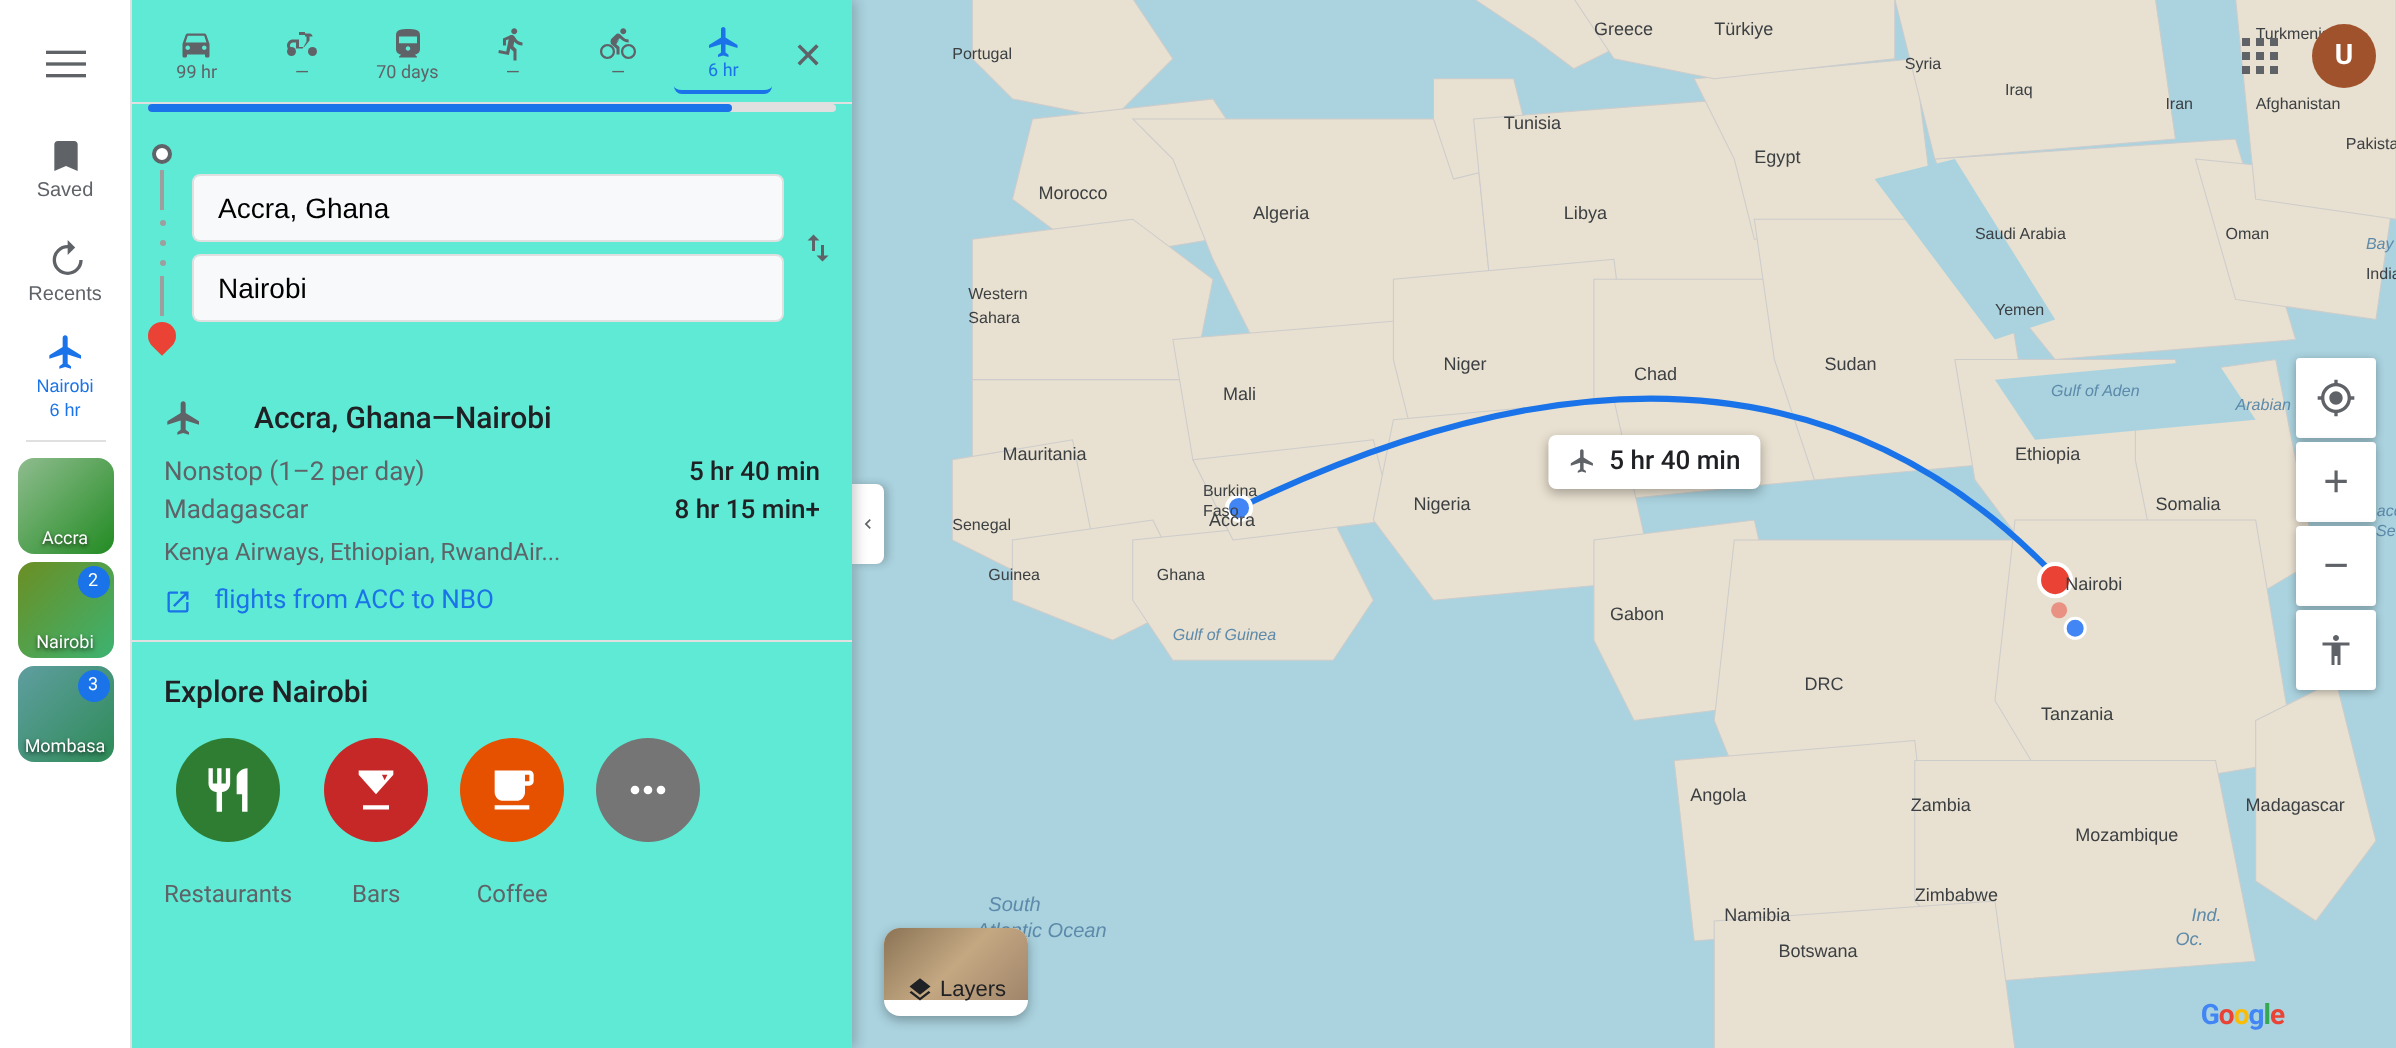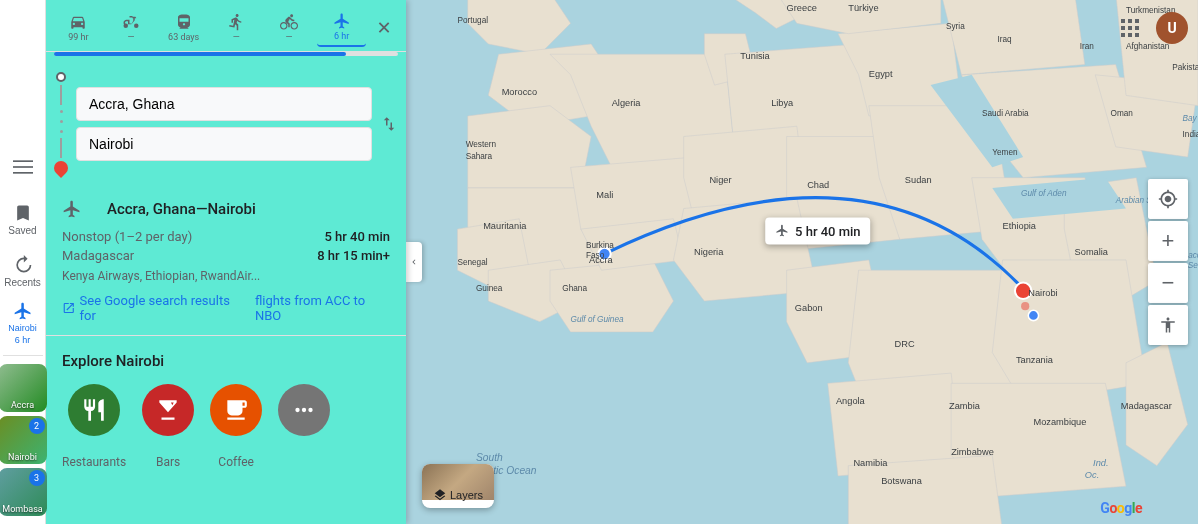--- a/index.html
+++ b/index.html
@@ -1,29 +1,28 @@
 <!DOCTYPE html>
 <html><head>
   <meta charset="utf-8">
   <style>
     * { box-sizing: border-box; margin: 0; padding: 0; }
     body { font-family: 'Roboto', Arial, sans-serif; width: 1198px; height: 524px; overflow: hidden; display: flex; }
 
     
     .sidebar {
-      width: 46px;
+      width: 66px;
       background: #fff;
       display: flex;
       flex-direction: column;
       align-items: center;
       padding: 8px 0;
       border-right: 1px solid #e0e0e0;
       z-index: 10;
       gap: 4px;
-      justify-content: flex-end;
     }
     .sidebar-icon-btn {
       width: 48px;
       height: 48px;
       border-radius: 50%;
       display: flex;
       flex-direction: column;
       align-items: center;
       justify-content: center;
       cursor: pointer;
@@ -437,21 +436,21 @@
           <circle cx="19" cy="17" r="3"></circle>
           <circle cx="5" cy="17" r="3"></circle>
         </svg>
       <span class="mode-time">—</span>
     </div>
 
     <div class="transport-mode">
       <svg viewBox="0 0 24 24">
           <path d="M12 2c-4.42 0-8 .5-8 4v9.5C4 17.43 5.57 19 7.5 19L6 20.5v.5h12v-.5L16.5 19c1.93 0 3.5-1.57 3.5-3.5V6c0-3.5-3.58-4-8-4zm0 14.5c-.83 0-1.5-.67-1.5-1.5s.67-1.5 1.5-1.5 1.5.67 1.5 1.5-.67 1.5-1.5 1.5zm6-5H6V7h12v4.5z"></path>
         </svg>
-      <span class="mode-time">63 days</span>
+      <span class="mode-time">70 days</span>
     </div>
 
     <div class="transport-mode">
       <svg viewBox="0 0 24 24">
           <path d="M13.49 5.48c1.1 0 2-.9 2-2s-.9-2-2-2-2 .9-2 2 .9 2 2 2zm-3.6 13.9l1-4.4 2.1 2v6h2v-7.5l-2.1-2 .6-3c1.3 1.5 3.3 2.5 5.5 2.5v-2c-1.9 0-3.5-1-4.3-2.4l-1-1.6c-.4-.6-1-1-1.7-1-.3 0-.5.1-.8.1l-5.2 2.2v4.7h2v-3.4l1.8-.7-1.6 8.1-4.9-1-.4 2 7 1.4z"></path>
         </svg>
       <span class="mode-time">—</span>
     </div>
 
     <div class="transport-mode">
@@ -509,21 +508,21 @@
     </div>
     <div class="flight-row">
       <span class="flight-row-label">Madagascar</span>
       <span class="flight-row-time">8 hr 15 min+</span>
     </div>
     <div class="flight-airlines">Kenya Airways, Ethiopian, RwandAir...</div>
     <a class="flight-link" href="#">
       <svg viewBox="0 0 24 24">
           <path d="M19 19H5V5h7V3H5a2 2 0 0 0-2 2v14a2 2 0 0 0 2 2h14a2 2 0 0 0 2-2v-7h-2v7zM14 3v2h3.59l-9.83 9.83 1.41 1.41L19 6.41V10h2V3h-7z"></path>
         </svg>
-      <span>See Google search results for</span>&nbsp;<span>flights from ACC to NBO</span>
+      &nbsp;<span>flights from ACC to NBO</span>
     </a>
   </div>
 
   <div class="explore-section">
     <div class="explore-title">Explore Nairobi</div>
     <div class="explore-icons">
 
       <div class="explore-item">
         <div class="explore-circle" style="background:#2e7d32;">
           <svg viewBox="0 0 24 24">

